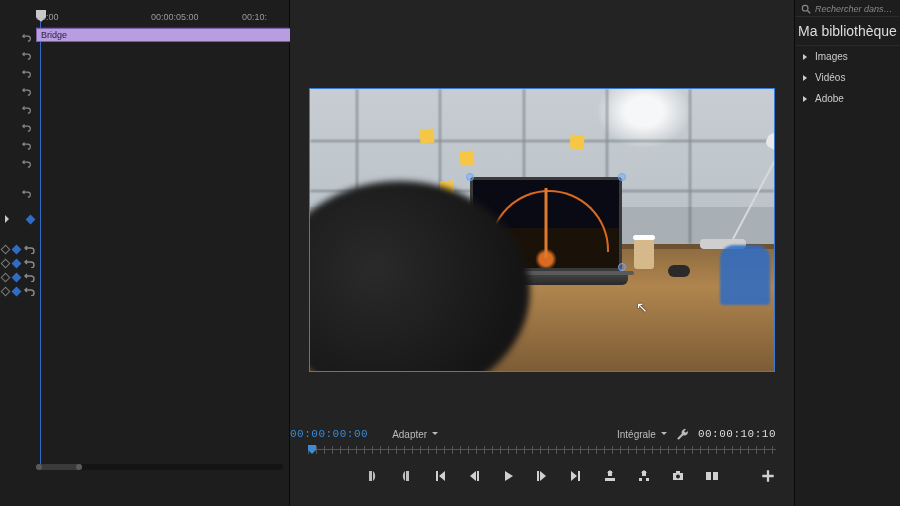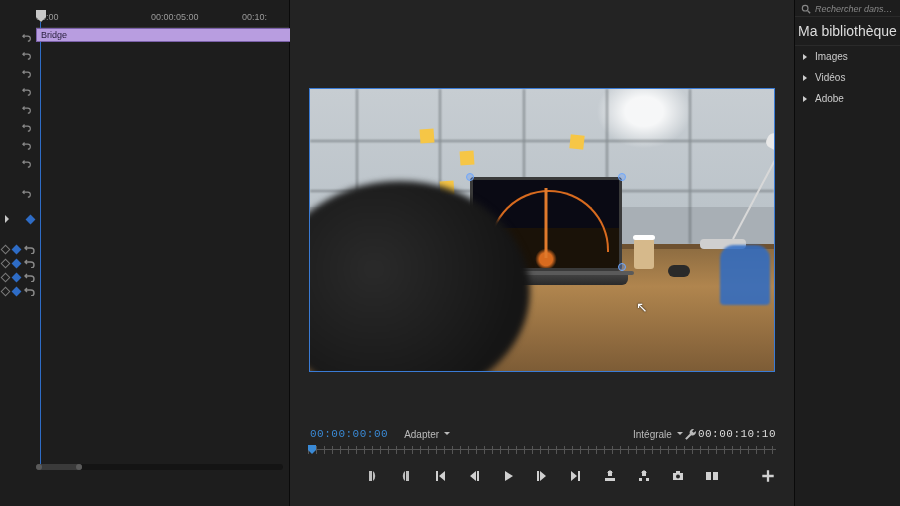--- a/index.html
+++ b/index.html
@@ -70,21 +70,21 @@
       radial-gradient(circle at 50% 90%, #d86b1f 0 6%, transparent 10%),
       linear-gradient(#0a0a14 0 55%, #1a1208 55% 100%);
   }
   .lap-screen .tower{ position:absolute; left:50%; top:8px; width:3px; height:70px; background:#e07a2c; transform:translateX(-50%);}
   .lap-screen .cable{ position:absolute; left:16px; top:10px; width:120px; height:62px; border:2px solid #d86b1f; border-bottom:none; border-radius:70px 70px 0 0;}
   .lap-base { position:absolute; left:0; top:94px; width:164px; height:14px; background:linear-gradient(#4a4a4a,#2a2a2a); border-radius:0 0 6px 6px; }
   .lap-base:before{content:"";position:absolute;left:-6px;top:0;width:176px;height:4px;background:#5a5a5a;border-radius:2px;}
   .sel-handle{ position:absolute; width:8px; height:8px; border:1px solid #6fa8ff; background:rgba(90,150,255,.3); border-radius:50%; }
   .cursor-arrow { position:absolute; left:326px; top:210px; color:#fff; font-size:14px; pointer-events:none; text-shadow:0 0 2px #000;}
 
-  .mon-bar { position:absolute; left:20px; right:18px; bottom:62px; height:20px; display:flex; align-items:center; gap:0; font-size:10px; }
+  .mon-bar { position:absolute; left:0; right:18px; bottom:62px; height:20px; display:flex; align-items:center; gap:8px; font-size:10px; }
   .tc { color:#3a8ad6; font-family: "Courier New", monospace; font-size:11px; letter-spacing:.5px; }
   .combo { display:flex; align-items:center; gap:4px; color:#bbb; cursor:pointer;margin-left:16px; }
   .combo svg{ width:8px; height:8px; }
   .spacer { flex:1; }
   .wrench { width:14px; height:14px; }
 
   .scrub { position:absolute; left:18px; right:18px; bottom:52px; height:8px; }
   .scrub-line { position:absolute; left:0; right:0; top:3px; height:1px; background:#555; }
   .scrub-ticks { position:absolute; left:0; right:0; top:0; height:8px;
     background-image: repeating-linear-gradient(90deg, #555 0 1px, transparent 1px 8px);

